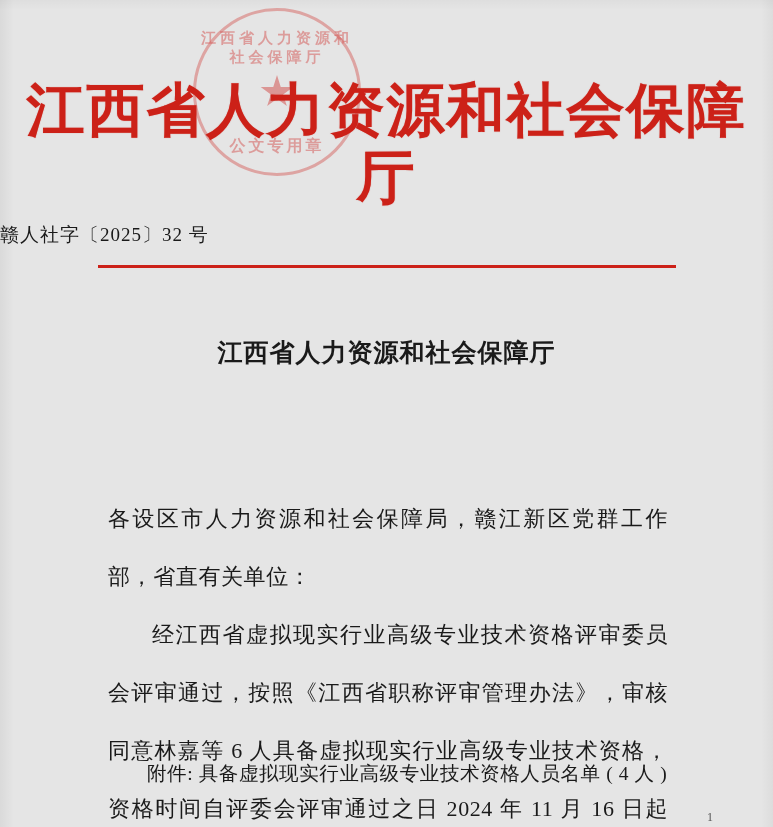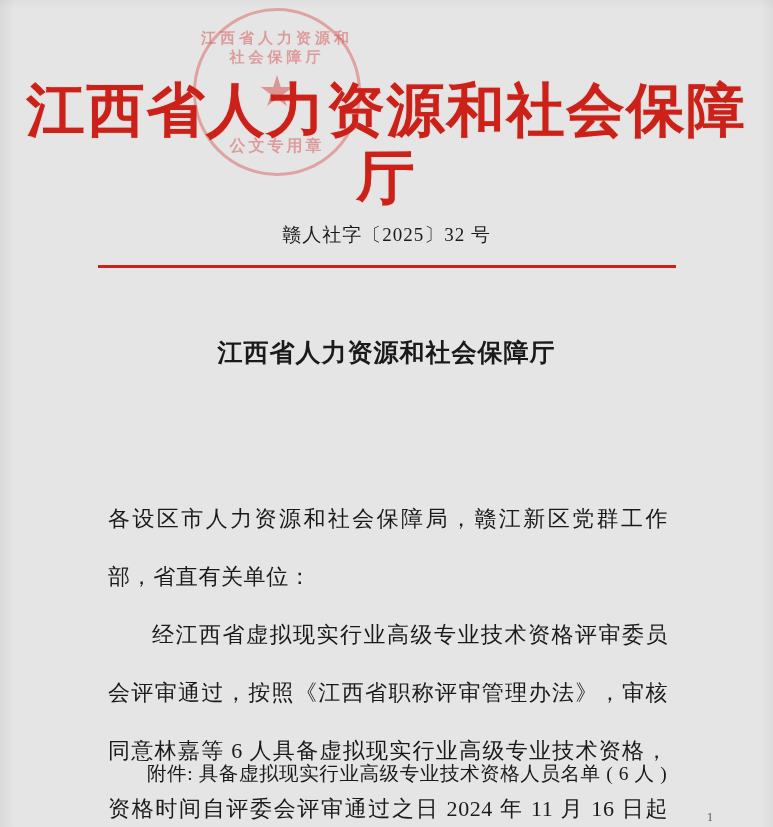--- a/index.html
+++ b/index.html
@@ -95,21 +95,21 @@
     line-height: 1.15;
     z-index: 3;
     text-shadow: 0 0 1px rgba(204,33,24,0.5);
   }
 
   .docnumber {
     position: absolute;
     left: 0;
     top: 222px;
     width: 773px;
-    text-align: center;
+    text-align: left;
     font-size: 19px;
     letter-spacing: 1px;
     color: #1a1a1a;
     z-index: 3;
   }
 
   .redrule {
     position: absolute;
     left: 98px;
     top: 265px;
@@ -190,17 +190,17 @@
 
   <div class="title">
     <div>江西省人力资源和社会保障厅</div>
   </div>
 
   <div class="body-block">
     <p class="para">各设区市人力资源和社会保障局，赣江新区党群工作部，省直有关单位：</p>
     <p class="para indent">经江西省虚拟现实行业高级专业技术资格评审委员会评审通过，按照《江西省职称评审管理办法》，审核同意林嘉等 6 人具备虚拟现实行业高级专业技术资格，资格时间自评委会评审通过之日 2024 年 11 月 16 日起算。</p>
   </div>
 
-  <div class="attachment">附件: 具备虚拟现实行业高级专业技术资格人员名单 ( 6 人 )</div>
+  <div class="attachment">附件: 具备虚拟现实行业高级专业技术资格人员名单 ( 4 人 )</div>
 
   <div class="pagenum">1</div>
 
 </div>
 
 </body></html>

